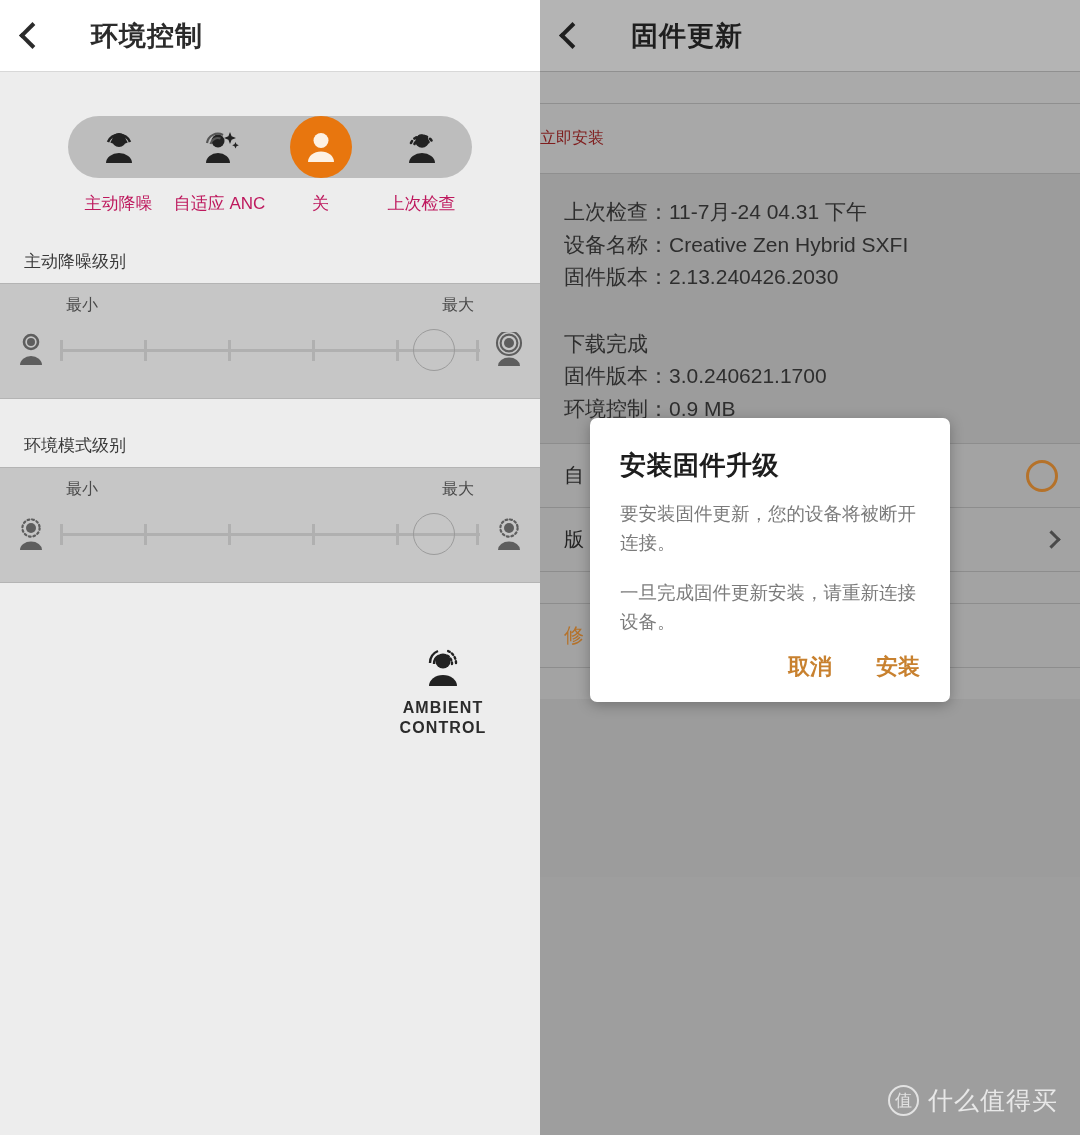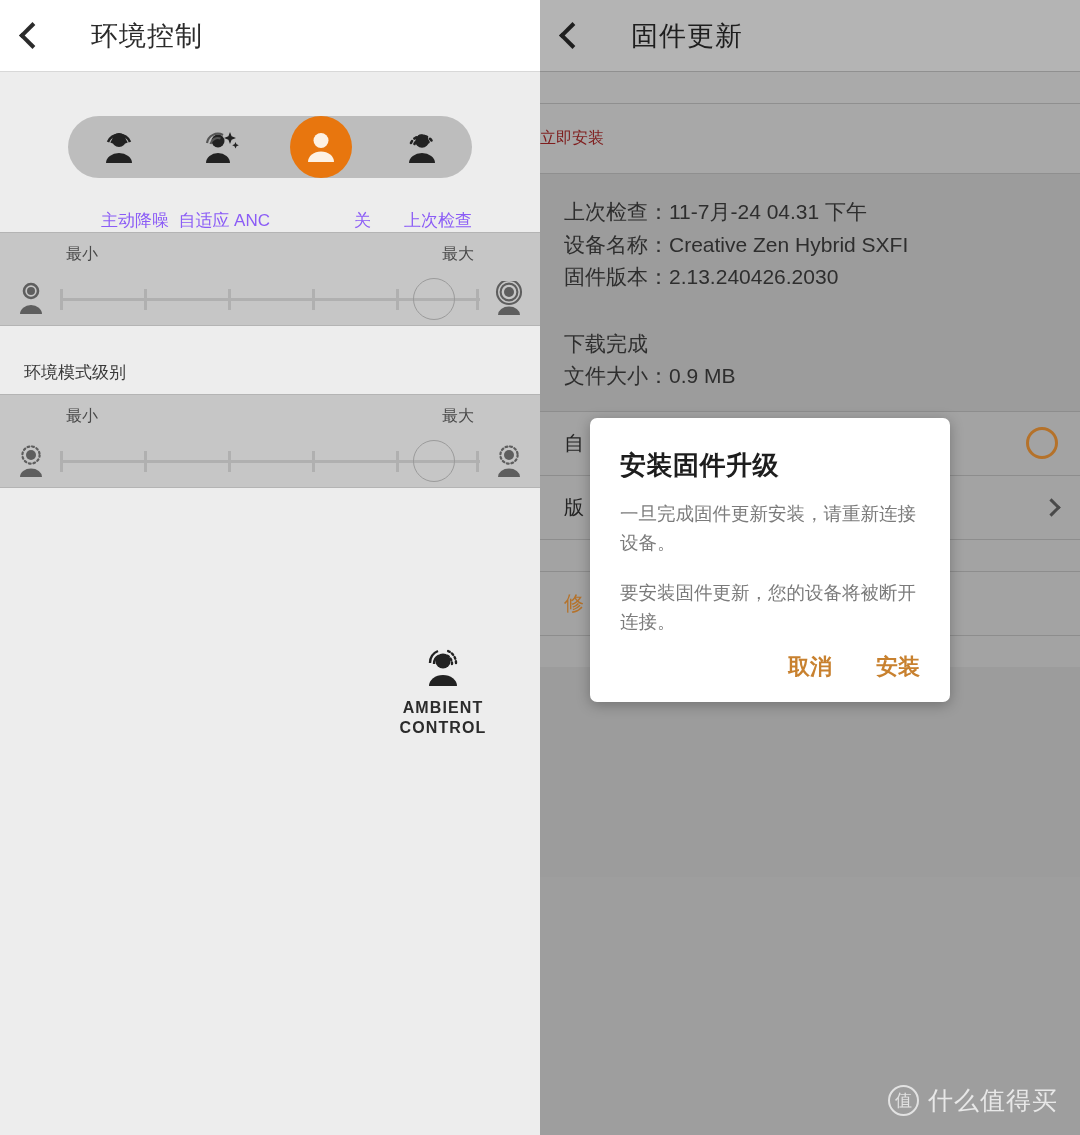--- a/index.html
+++ b/index.html
@@ -29,21 +29,21 @@
     flex: 0 0 auto;
   }
   .chev-glyph {
     display: block; width: 19px; height: 19px;
     border-left: 4px solid #2b2b2b;
     border-bottom: 4px solid #2b2b2b;
     transform: rotate(45deg);
   }
   .hdr-title {
     font-size: 27px; color: #2b2b2b; letter-spacing: 1px;
-    margin-left: 27px; font-weight: 400;
+    margin-left: 27px; font-weight: 700;
   }
 
   
   .mode-zone { padding: 44px 0 0 0; }
   .mode-pill {
     margin: 0 auto;
     width: 404px; height: 62px;
     background: #bdbdbd;
     border-radius: 31px;
     display: flex; align-items: center; justify-content: space-around;
@@ -58,38 +58,38 @@
     position: absolute; left: 50%; top: 50%;
     transform: translate(-50%,-50%);
     width: 62px; height: 62px; border-radius: 50%;
     background: #e8760e;
   }
   .mode-ic { position: relative; z-index: 2; width: 40px; height: 40px; }
   .mode-labels {
     display: flex; width: 404px; margin: 14px auto 0;
   }
   .mode-lab {
-    flex: 1; text-align: right;
-    font-size: 17px; color: #8b5cf6; white-space: nowrap; margin-top: 17px;
+    flex: 1; text-align: center;
+    font-size: 17px; color: #be185d; white-space: nowrap;
   }
 
   
   .sec-label {
     height: 44px; display: flex; align-items: center;
     padding-left: 24px;
     font-size: 17px; color: #3a3a3a;
   }
   .sec-label.pad-top { margin-top: 24px; }
 
   
   .slider-card {
     background: #c6c6c6;
     border-top: 1px solid #b4b4b4;
     border-bottom: 1px solid #b4b4b4;
-    height: 94px; position: relative;
+    height: 116px; position: relative;
     padding: 0 2px;
   }
   .minmax {
     position: absolute; left: 0; right: 0; top: 11px;
     display: flex; justify-content: space-between;
     padding: 0 66px;
     font-size: 16px; color: #4a4a4a;
   }
   .slider-row {
     position: absolute; left: 14px; right: 14px; top: 42px;
@@ -283,20 +283,21 @@
       </div>
 
       <div class="mode-labels">
         <div class="mode-lab">主动降噪</div>
         <div class="mode-lab">自适应 ANC</div>
         <div class="mode-lab">关</div>
         <div class="mode-lab">上次检查</div>
       </div>
     </div>
 
+    <div class="sec-label pad-top">主动降噪级别</div>
     <div class="slider-card">
       <div class="minmax">
         <span>最小</span>
         <span>最大</span>
       </div>
       <div class="slider-row">
         <svg class="sl-ic" viewBox="0 0 34 36">
           <circle cx="17" cy="10" r="7" fill="none" stroke="#5e5e5e" stroke-width="2.6"></circle>
           <circle cx="17" cy="10" r="4" fill="#5e5e5e"></circle>
           <path d="M6 33 a11 9 0 0 1 22 0 z" fill="#5e5e5e"></path>
@@ -386,21 +387,24 @@
         <span class="k">设备名称：</span><span class="v">Creative Zen Hybrid SXFI</span>
       </div>
       <div class="info-line">
         <span class="k">固件版本：</span><span class="v">2.13.240426.2030</span>
       </div>
 
       <div class="info-spacer"></div>
 
       <div class="info-line">下载完成</div>
       <div class="info-line">
-        <span class="k">文件大小：</span><span class="v">0.9 MB</span>
+        <span class="k">固件版本：</span><span class="v">3.0.240621.1700</span>
+      </div>
+      <div class="info-line">
+        <span class="k">环境控制：</span><span class="v">0.9 MB</span>
       </div>
     </div>
 
     <div class="rowlist">
       <div class="lrow">
         <span>自</span>
         <span class="spacer"></span>
         <span class="toggle-ring"></span>
       </div>
       <div class="lrow">
@@ -415,22 +419,22 @@
         <span>修</span>
       </div>
       <div class="lrow sm"></div>
     </div>
 
   </div>
 
   <div class="modal">
     <div class="m-title">安装固件升级</div>
     <div class="m-body">
+      <p>要安装固件更新，您的设备将被断开连接。</p>
       <p>一旦完成固件更新安装，请重新连接设备。</p>
-      <p>要安装固件更新，您的设备将被断开连接。</p>
     </div>
     <div class="m-actions">
       <button class="m-btn">取消</button>
       <button class="m-btn">安装</button>
     </div>
   </div>
 
   <div class="watermark">
     <span class="wm-badge">值</span>
     <span class="wm-txt">什么值得买</span>

